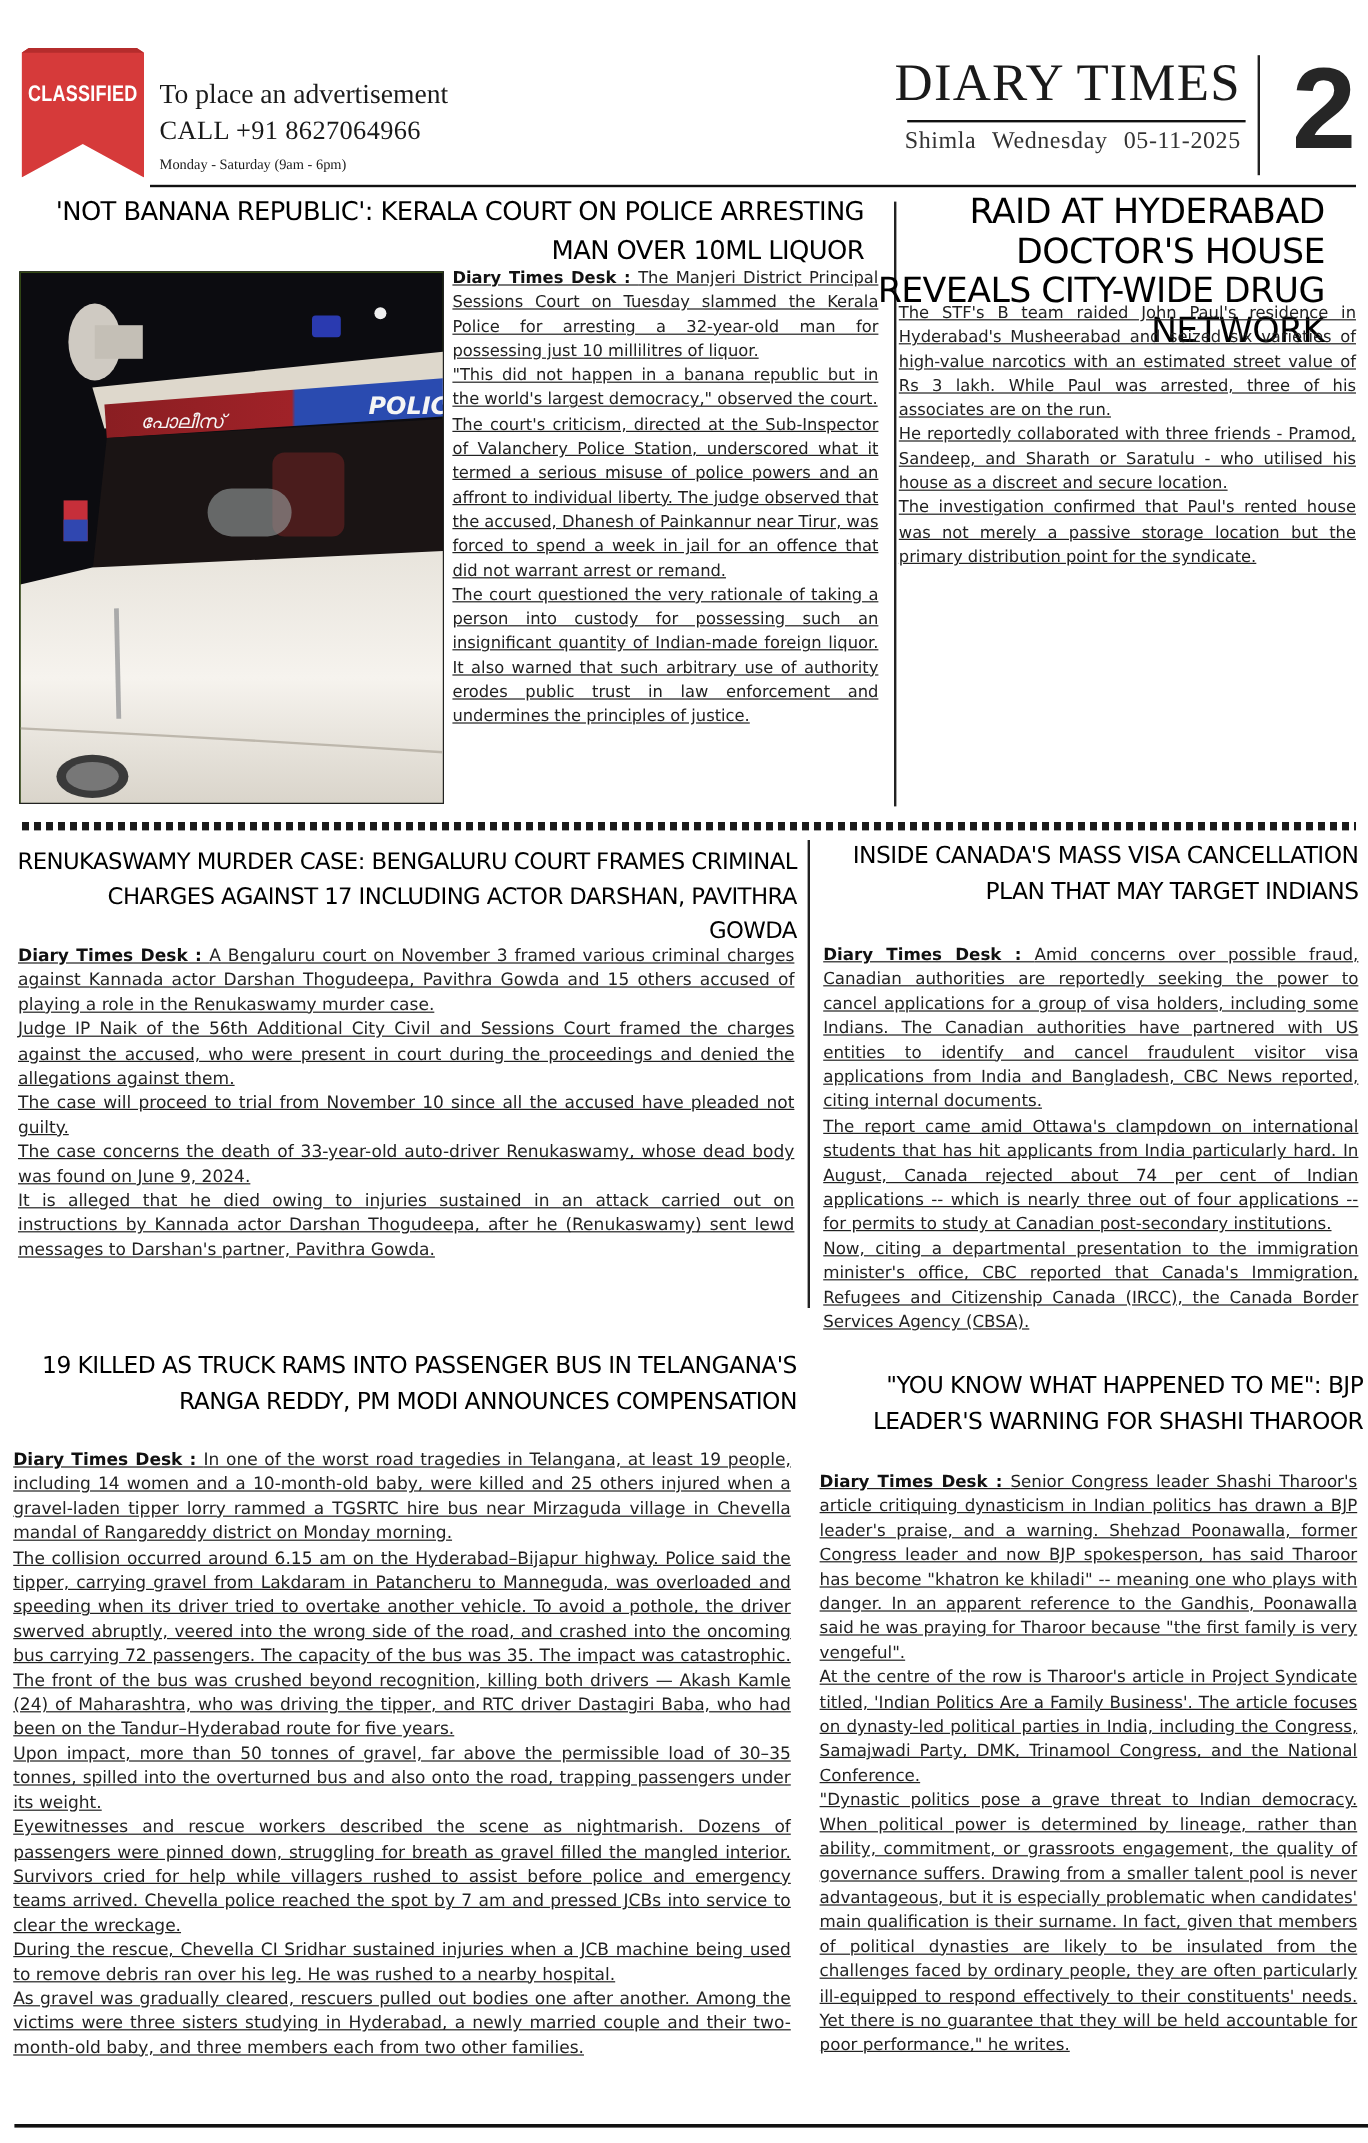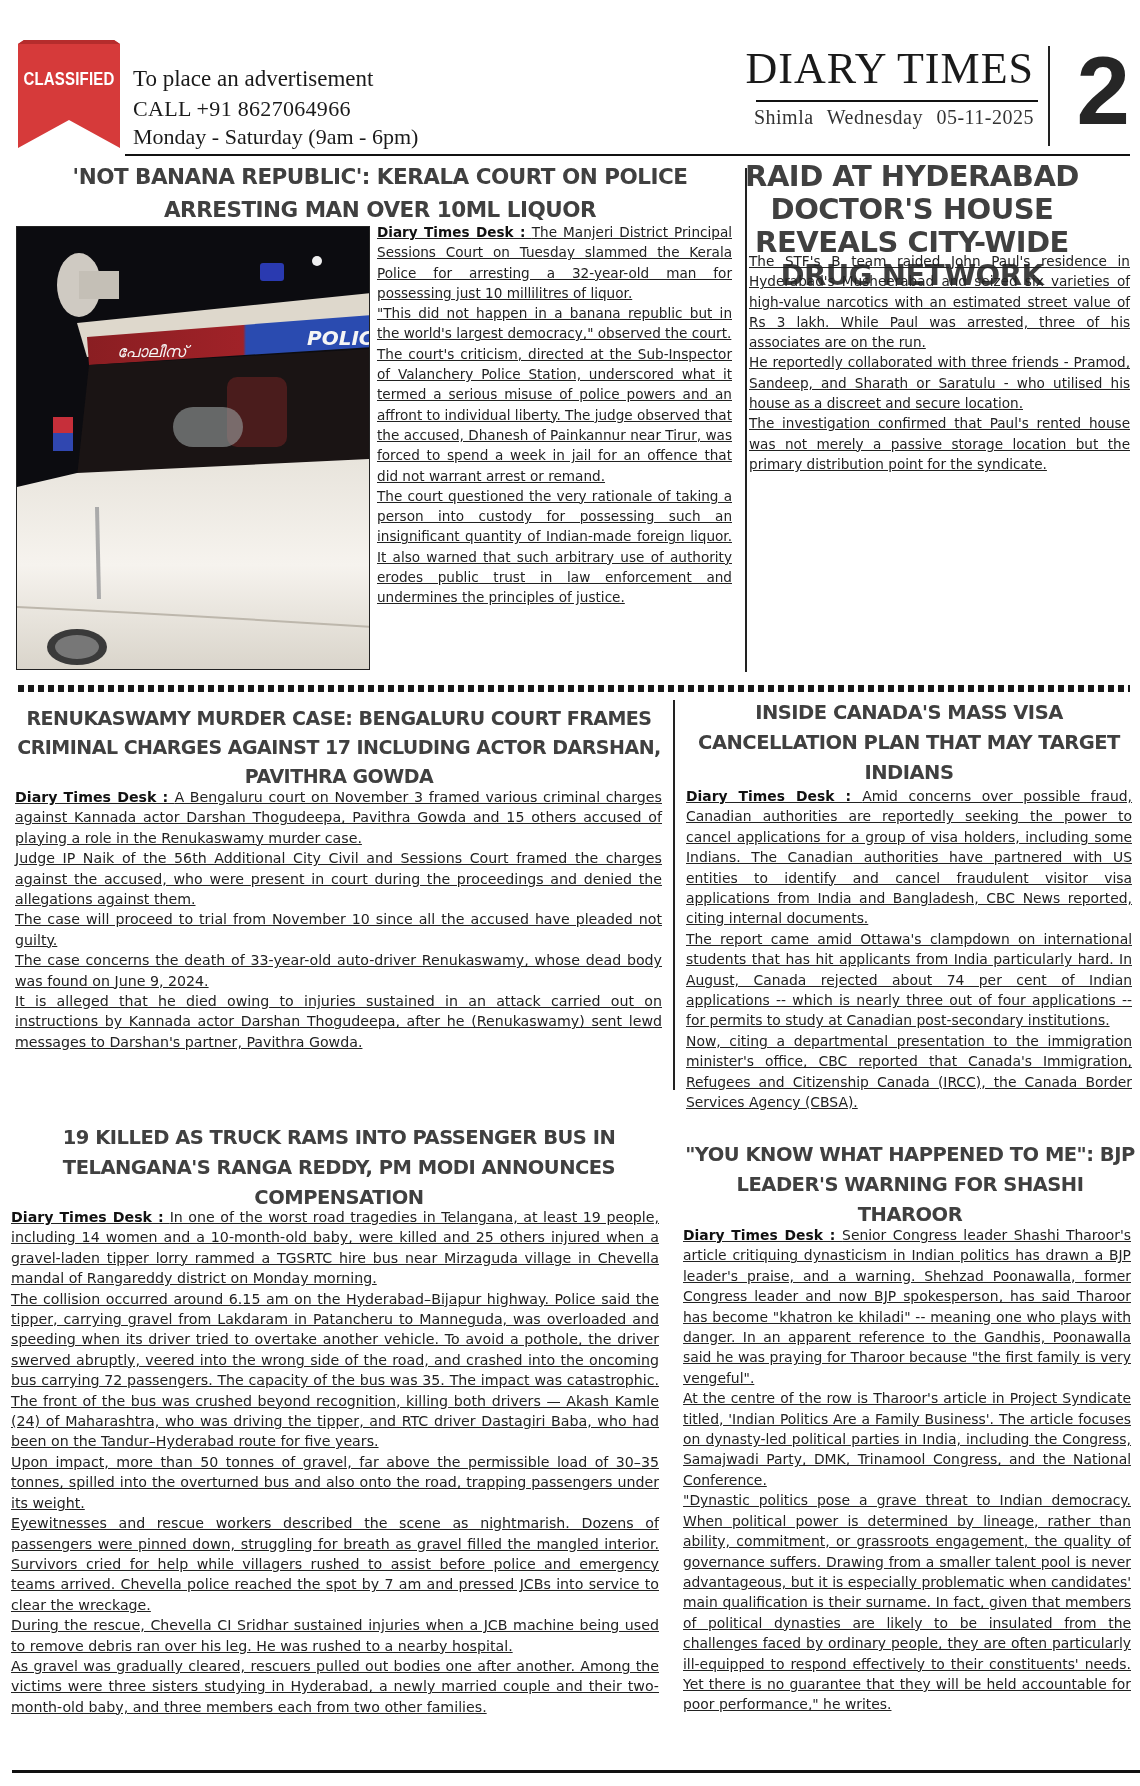--- a/index.html
+++ b/index.html
@@ -6,34 +6,34 @@
   html, body { background: #ffffff; }
   body { width: 1140px; height: 1786px; position: relative; overflow: hidden; color: #1a1a1a; font-family: "DejaVu Sans", sans-serif; }
 
   
   .ribbon { position: absolute; left: 18px; top: 40px; width: 102px; height: 108px; }
   .ribbon svg { display: block; }
   .ribbon-label { position: absolute; left: 0; top: 30px; width: 102px; text-align: center; color: #fff; font-family: "Liberation Sans", sans-serif; font-weight: bold; font-size: 15px; letter-spacing: 0.2px; transform: scaleY(1.25); }
   .ad-text { position: absolute; left: 133px; top: 44px; font-family: "Liberation Serif", serif; color: #1a1a1a; margin-top: 20px; }
   .ad-line1 { font-size: 23px; line-height: 30px; }
   .ad-line2 { font-size: 22px; line-height: 30px; letter-spacing: 0.3px; }
-  .ad-line3 { font-size: 22px; line-height: 26px; }
+  .ad-line3 { font-size: 12px; line-height: 26px; }
 
   .masthead { position: absolute; right: 0; top: 40px; width: 480px; height: 100px; }
   .mast-title { position: absolute; right: 106px; top: 4px; font-family: "Liberation Serif", serif; font-size: 44px; letter-spacing: 1px; color: #1a1a1a; line-height: 50px; }
   .mast-rule { position: absolute; right: 102px; top: 60px; width: 282px; height: 2px; background: #111; }
   .mast-sub { position: absolute; right: 106px; top: 66px; font-family: "Liberation Serif", serif; font-size: 20px; color: #333; letter-spacing: 0.5px; word-spacing: 8px; }
   .mast-vrule { position: absolute; right: 90px; top: 6px; width: 2px; height: 100px; background: #222; }
   .page-num { position: absolute; right: 10px; top: -4px; font-family: "Liberation Sans", sans-serif; font-weight: bold; font-size: 96px; line-height: 110px; color: #262626; }
 
   .top-rule { position: absolute; left: 125px; right: 10px; top: 154px; height: 2px; background: #111; }
 
   
   .article { position: absolute; }
-  .headline { font-family: "DejaVu Sans", sans-serif; font-weight: bold; text-align: center; color: #404040; letter-spacing: -0.5px; text-transform: uppercase; }
+  .headline { font-family: "DejaVu Sans", sans-serif; font-weight: normal; text-align: right; color: #000000; letter-spacing: -0.5px; text-transform: uppercase; }
   .body-text { font-family: "DejaVu Sans", sans-serif; text-align: justify; color: #222; }
   .body-text p { margin: 0; text-decoration: underline; }
   .dateline { font-weight: bold; color: #111; }
 
   #a1-head { left: 40px; top: 160px; width: 680px; font-size: 21.5px; line-height: 33px; }
   #a1-img { position: absolute; left: 16px; top: 226px; width: 354px; height: 444px; border: 1px solid #222; overflow: hidden; background: #4d7c0f; }
   #a1-body { left: 377px; top: 222px; width: 355px; font-size: 13.6px; line-height: 20.3px; }
   .vline-a1 { position: absolute; left: 745px; top: 168px; width: 2px; height: 504px; background: #222; }
 
   #a2-head { left: 720px; top: 160px; width: 384px; font-size: 29px; line-height: 33px; }

